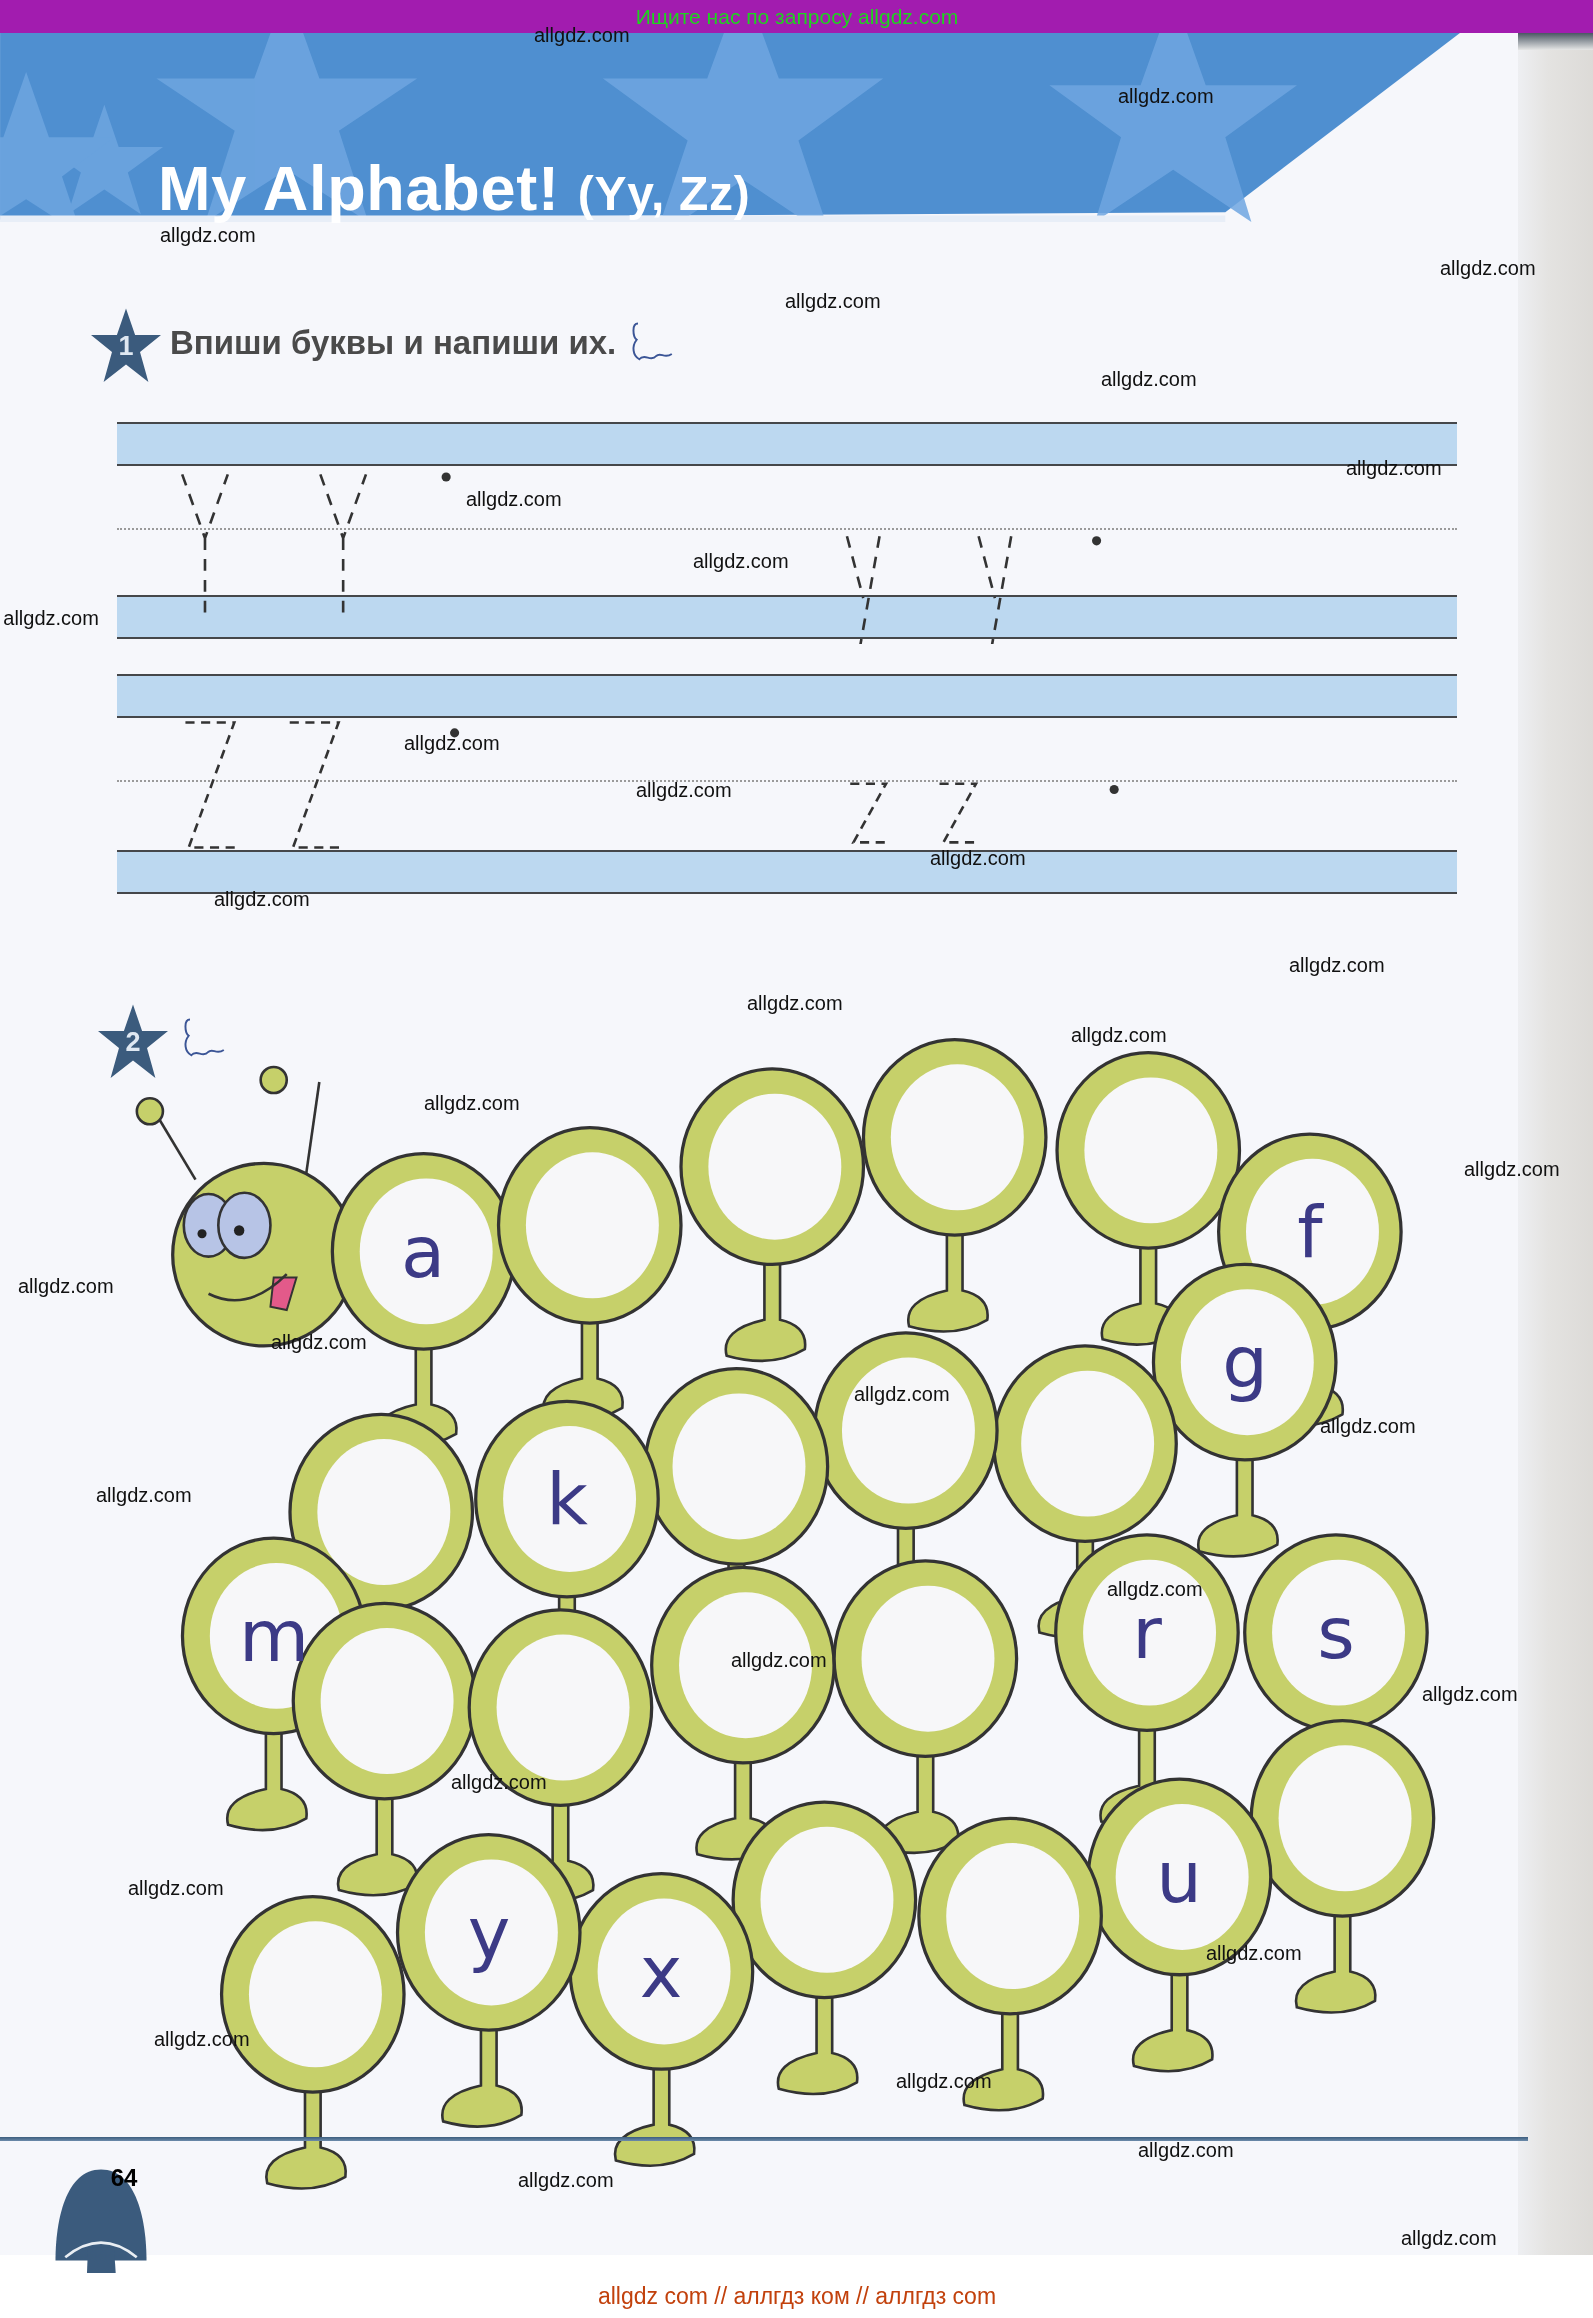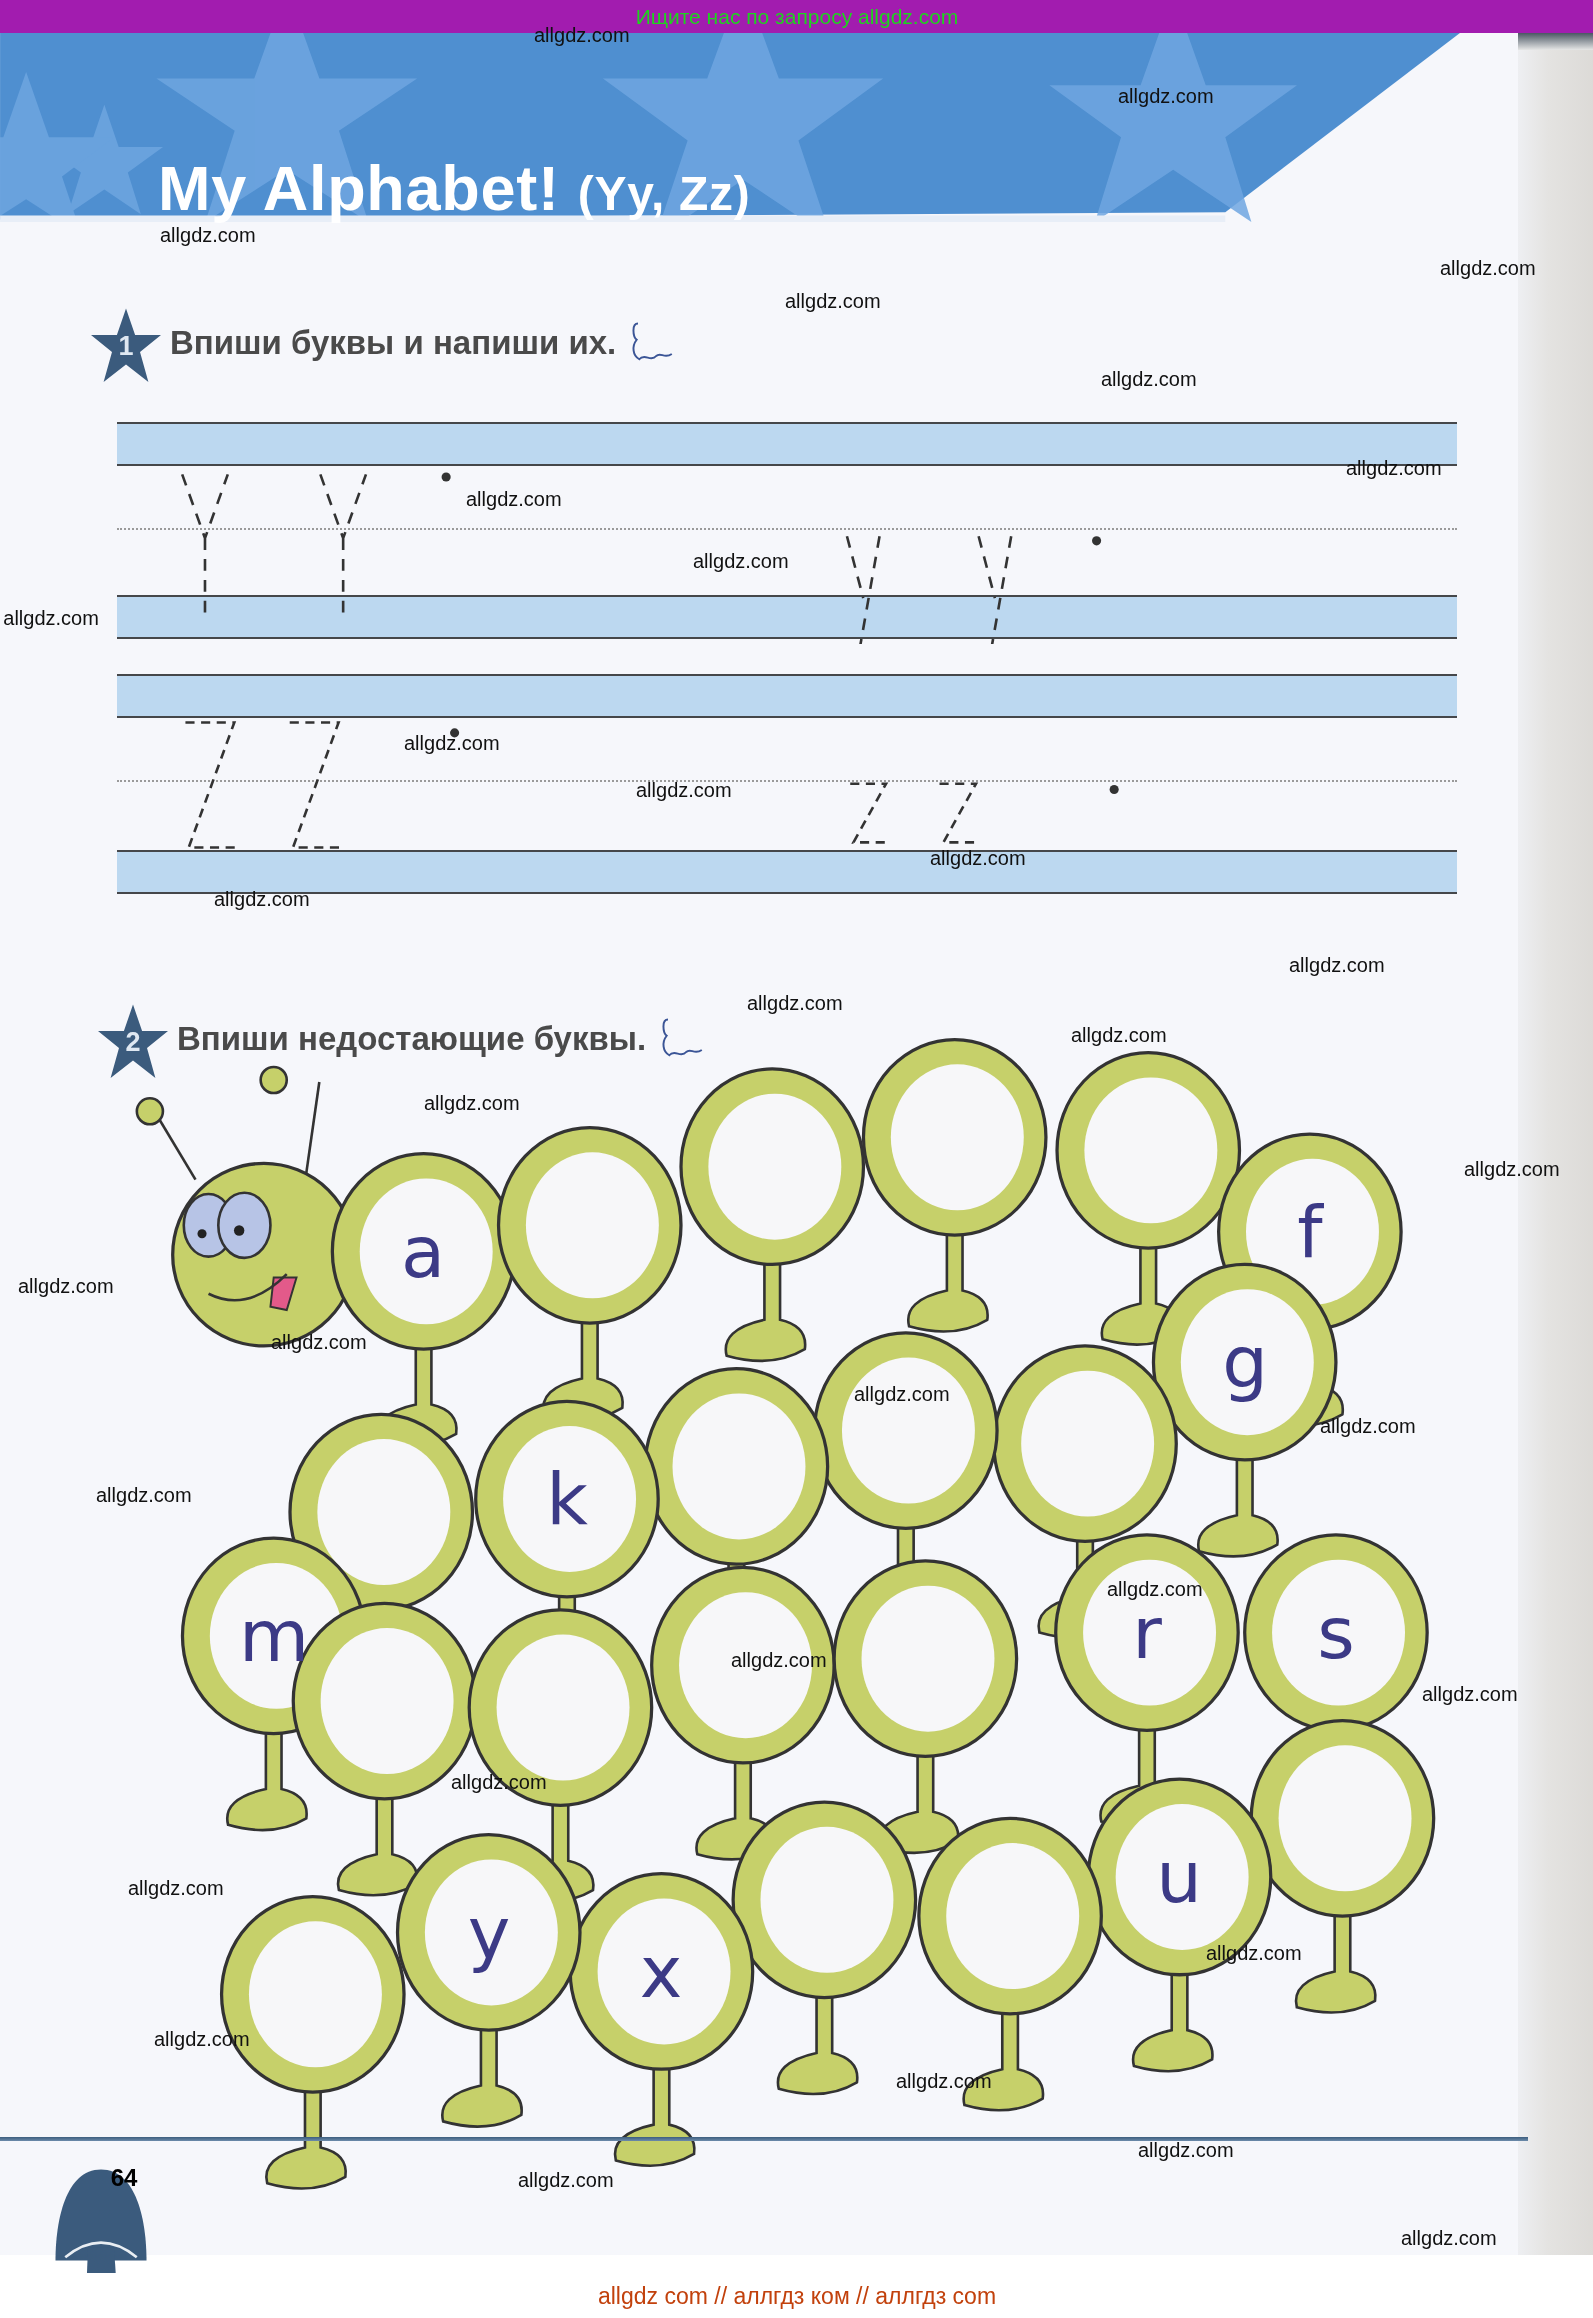--- a/index.html
+++ b/index.html
@@ -104,21 +104,20 @@
   </svg>
 </div>
 
 <div class="task" style="left:98px;top:1004px;">
   <div class="star">
     <svg width="70" height="78" viewBox="0 0 100 110">
       <polygon points="50,0 63,38 100,38 70,62 82,105 50,80 18,105 30,62 0,38 37,38" fill="#3b5b7d"></polygon>
     </svg>
     <div class="num">2</div>
   </div>
-  <div class="label">Впиши недостающие буквы.</div>
   <svg class="pen" width="52" height="46" viewBox="0 0 80 70">
     <path d="M20 5 C 10 5, 12 25, 18 30 C 10 40, 12 55, 22 60 C 30 50, 40 65, 48 55 C 55 48, 60 60, 72 52" stroke="#3b5596" stroke-width="3" fill="none"></path>
   </svg>
 </div>
 
 <svg class="cat" id="caterpillar" width="1594" height="2319" viewBox="0 0 2446 3558">
   <g id="legs">
       <path d="M638 2050 L638 2155 Q 570 2170 580 2210 Q 650 2230 700 2200 Q 705 2165 662 2155 L662 2050 Z" fill="#c6d06a" stroke="#333" stroke-width="4"></path>
       <path d="M893 2010 L893 2115 Q 825 2130 835 2170 Q 905 2190 955 2160 Q 960 2125 917 2115 L917 2010 Z" fill="#c6d06a" stroke="#333" stroke-width="4"></path>
       <path d="M1173 1920 L1173 2025 Q 1105 2040 1115 2080 Q 1185 2100 1235 2070 Q 1240 2035 1197 2025 L1197 1920 Z" fill="#c6d06a" stroke="#333" stroke-width="4"></path>

